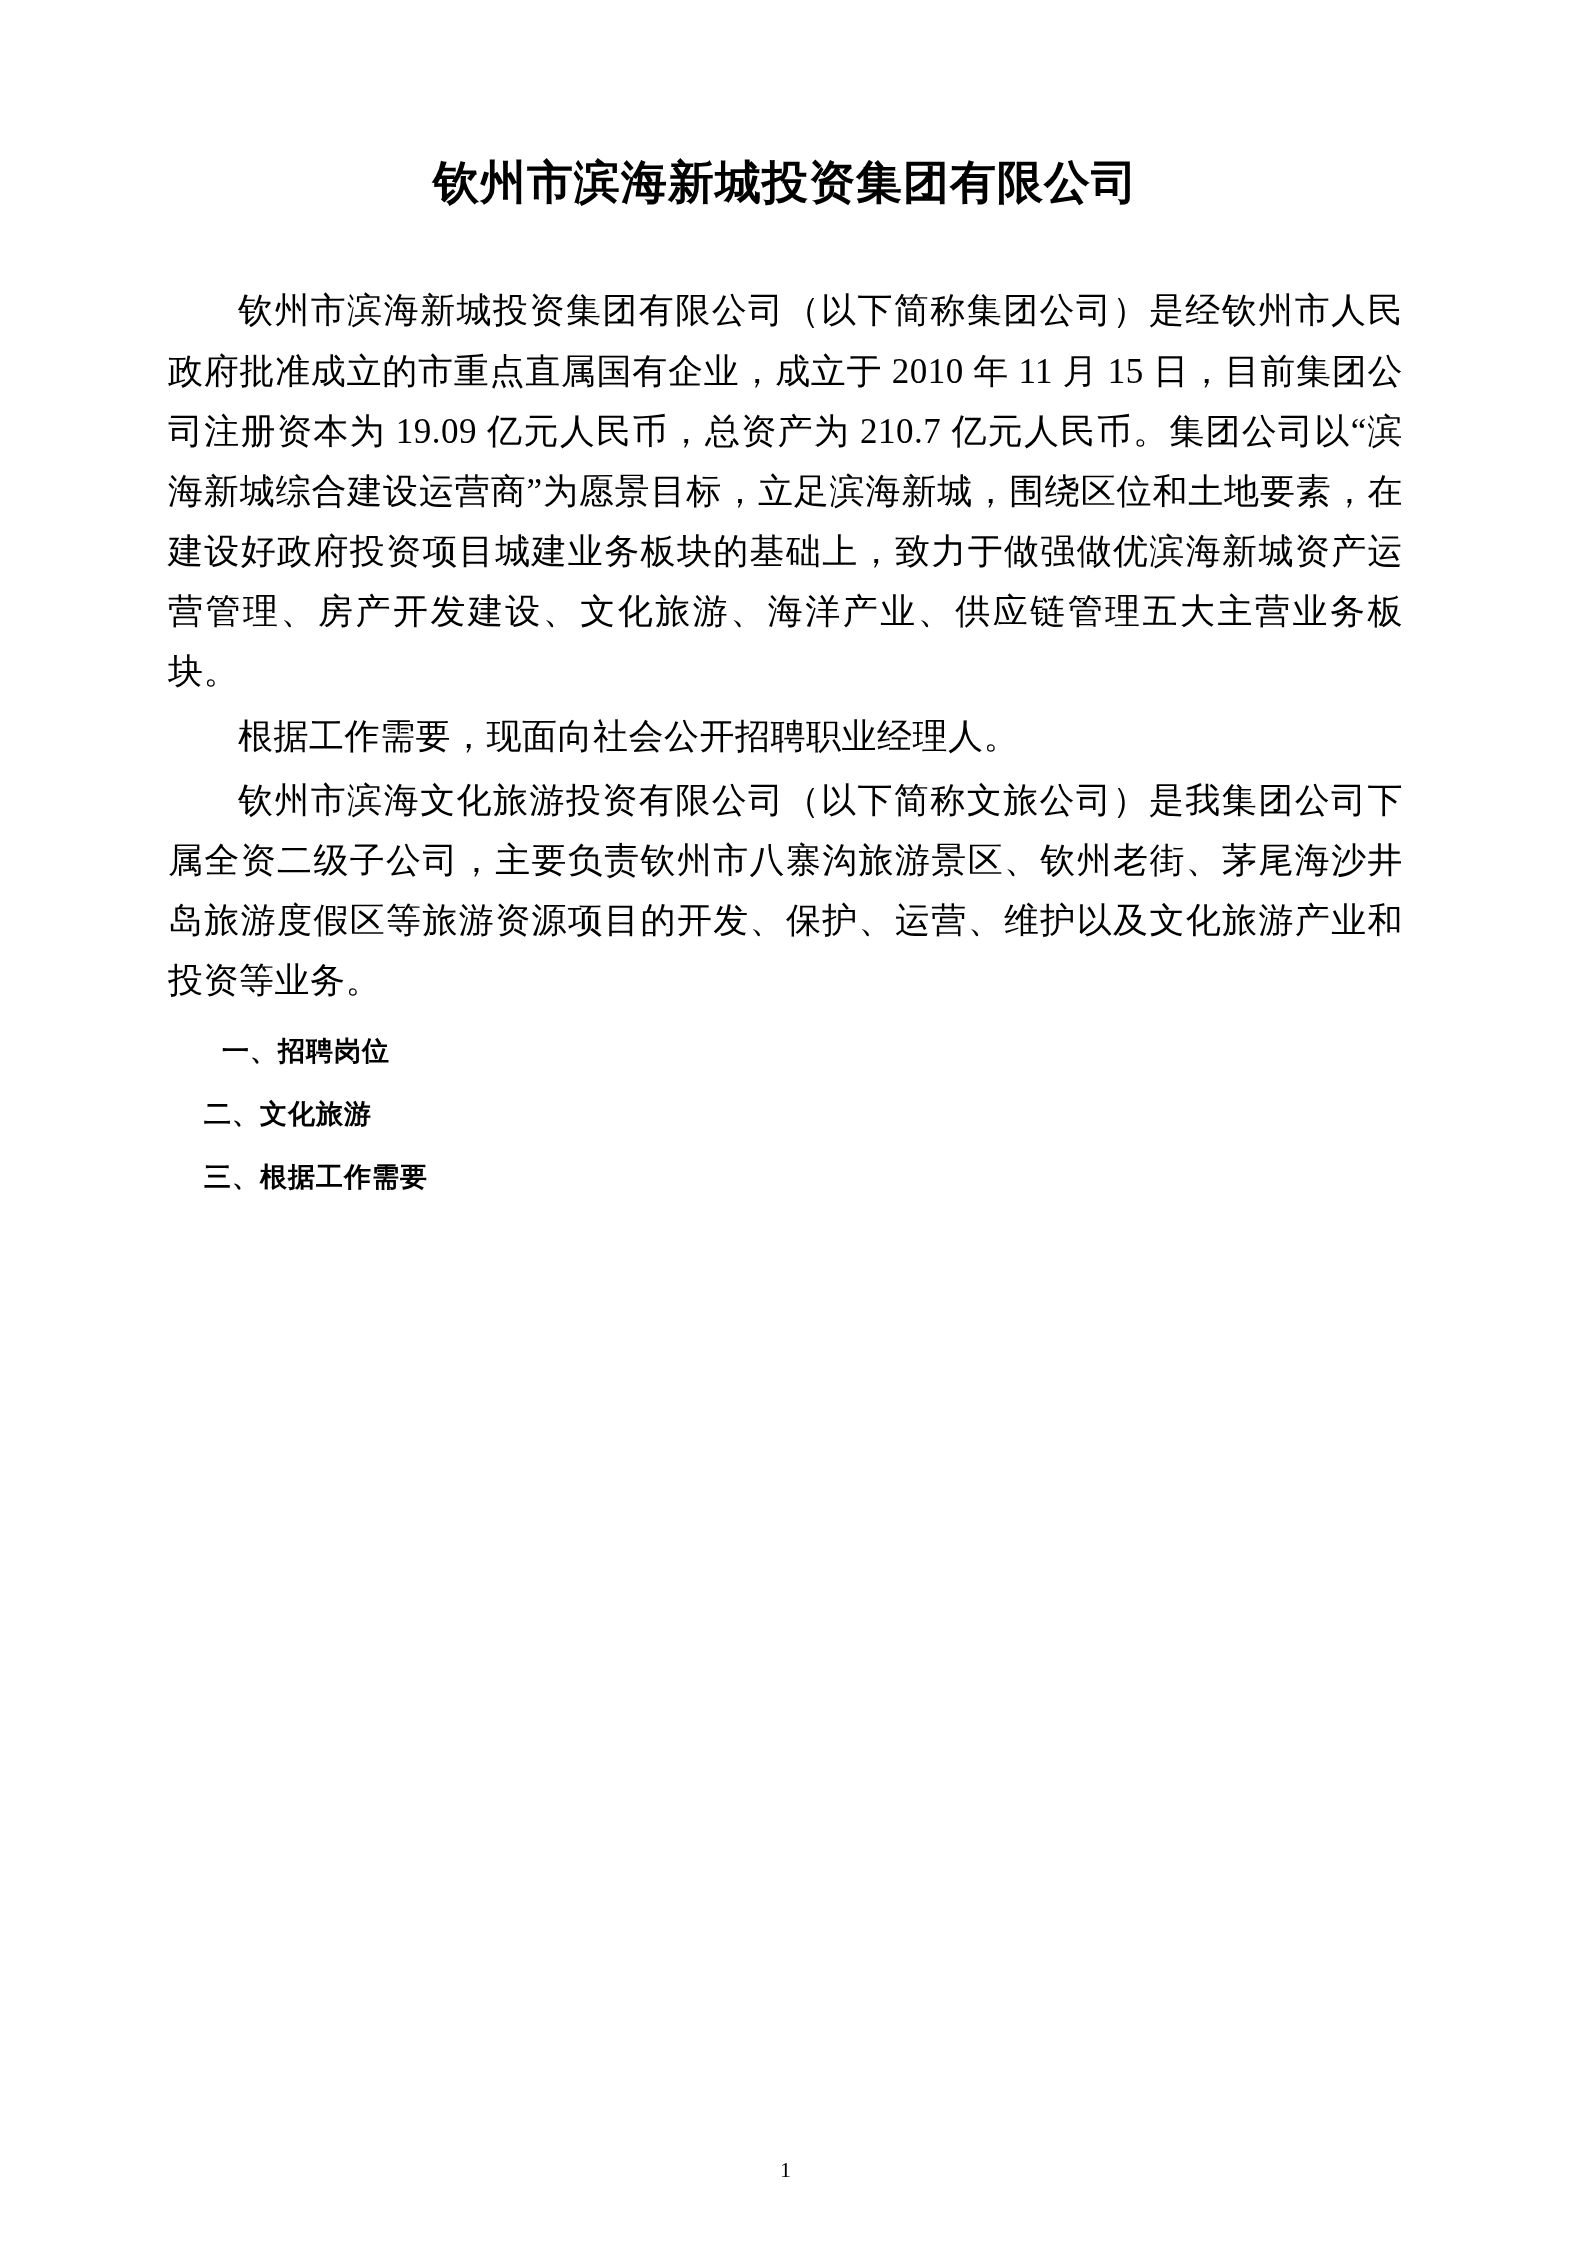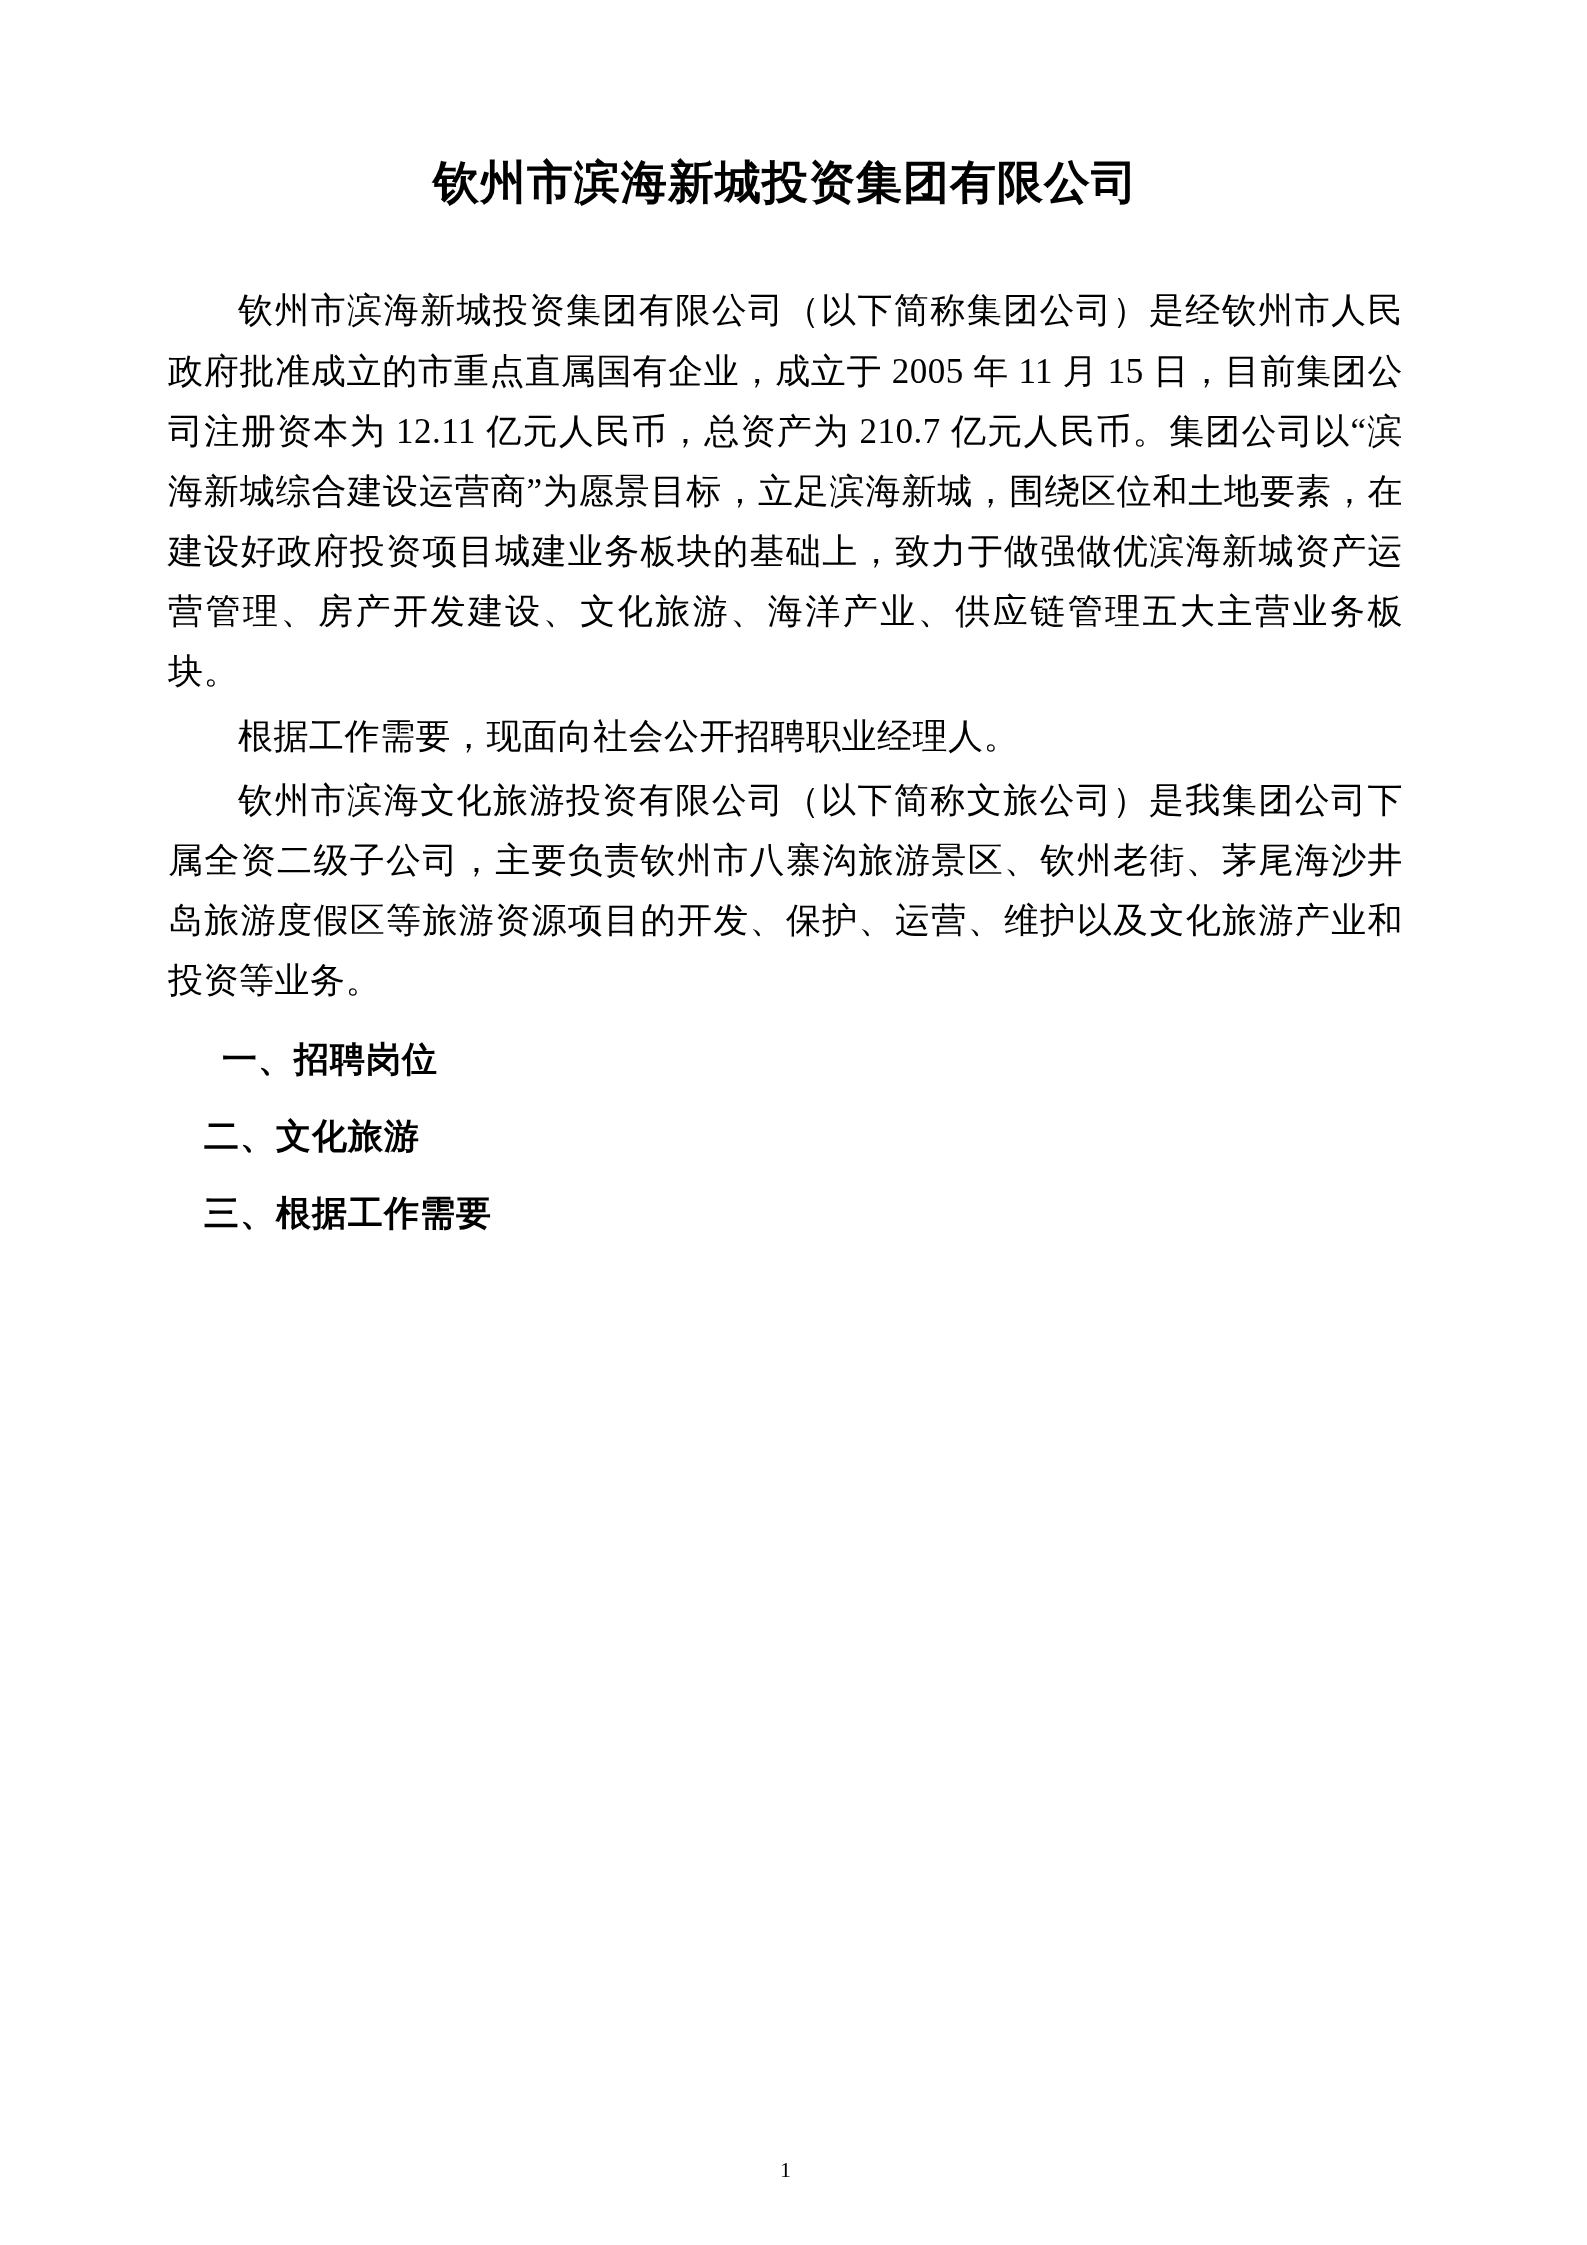--- a/index.html
+++ b/index.html
@@ -41,21 +41,21 @@
     font-size: 35px;
     line-height: 1.72;
     text-align: justify;
     text-justify: inter-ideograph;
     text-indent: 70px;
     letter-spacing: 0.5px;
   }
   h2.section {
     font-family: "Liberation Sans", "DejaVu Sans", sans-serif;
     font-weight: bold;
-    font-size: 35px;
+    font-size: 27px;
     line-height: 1.75;
     margin: 16px 0 2px 0;
     text-indent: 36px;
     letter-spacing: 1px;
   }
   h2.section.indent-wide {
     text-indent: 54px;
   }
   p.plain {
     margin: 0 0 4px 0;
@@ -79,21 +79,21 @@
 <body>
 
 <div class="page">
 
   <h1 class="doc-title">
     <span class="line">钦州市滨海新城投资集团有限公司</span>
   </h1>
 
   <div class="body-block">
 
-    <p class="para">钦州市滨海新城投资集团有限公司（以下简称集团公司）是经钦州市人民政府批准成立的市重点直属国有企业，成立于 2005 年 11 月 15 日，目前集团公司注册资本为 12.11 亿元人民币，总资产为 210.7 亿元人民币。集团公司以“滨海新城综合建设运营商”为愿景目标，立足滨海新城，围绕区位和土地要素，在建设好政府投资项目城建业务板块的基础上，致力于做强做优滨海新城资产运营管理、房产开发建设、文化旅游、海洋产业、供应链管理五大主营业务板块。</p>
+    <p class="para">钦州市滨海新城投资集团有限公司（以下简称集团公司）是经钦州市人民政府批准成立的市重点直属国有企业，成立于 2010 年 11 月 15 日，目前集团公司注册资本为 19.09 亿元人民币，总资产为 210.7 亿元人民币。集团公司以“滨海新城综合建设运营商”为愿景目标，立足滨海新城，围绕区位和土地要素，在建设好政府投资项目城建业务板块的基础上，致力于做强做优滨海新城资产运营管理、房产开发建设、文化旅游、海洋产业、供应链管理五大主营业务板块。</p>
     <p class="para">根据工作需要，现面向社会公开招聘职业经理人。</p>
     <p class="para">钦州市滨海文化旅游投资有限公司（以下简称文旅公司）是我集团公司下属全资二级子公司，主要负责钦州市八寨沟旅游景区、钦州老街、茅尾海沙井岛旅游度假区等旅游资源项目的开发、保护、运营、维护以及文化旅游产业和投资等业务。</p>
 
     <h2 class="section indent-wide">一、招聘岗位</h2>
 
     <h2 class="section">二、文化旅游</h2>
 
     <h2 class="section">三、根据工作需要</h2>
 
   </div>

